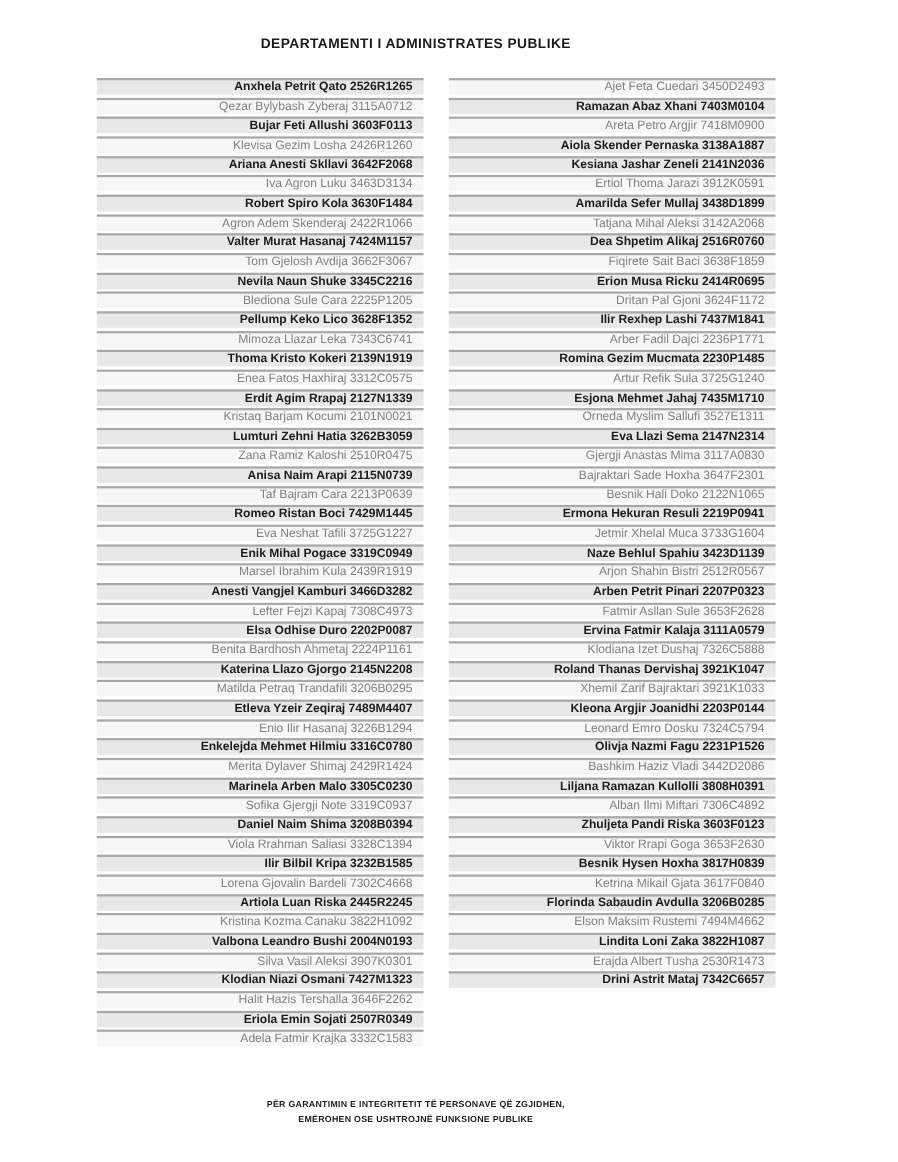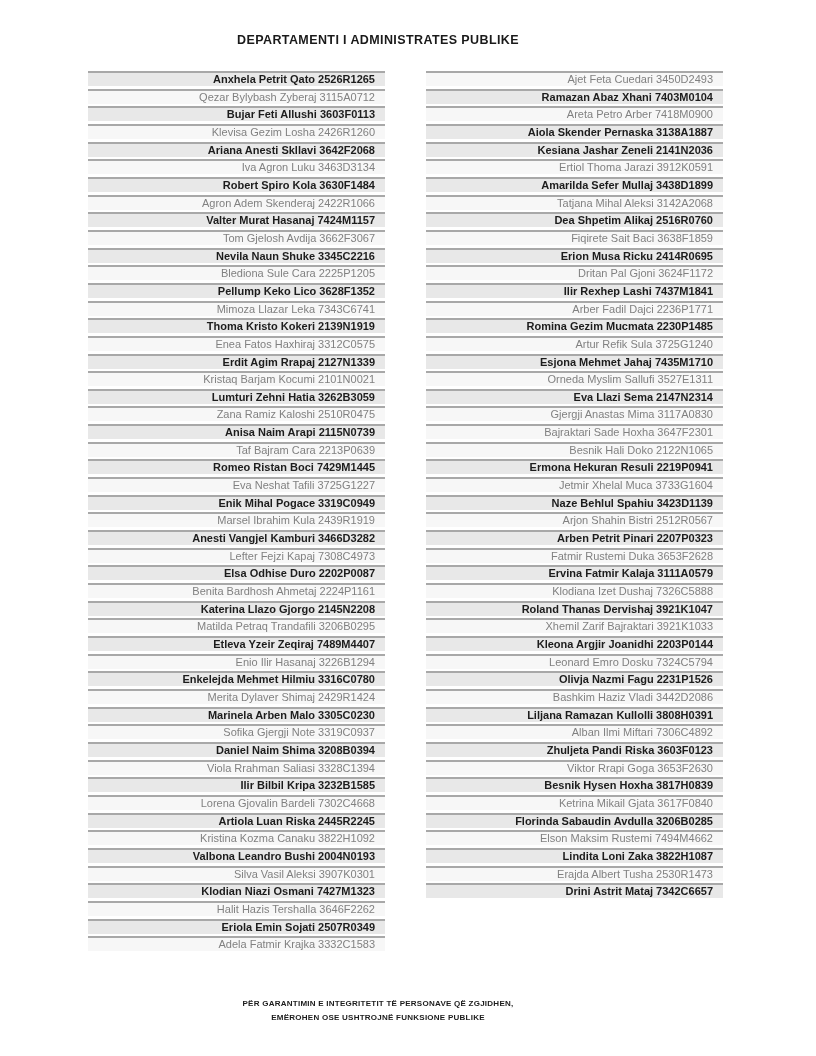--- a/index.html
+++ b/index.html
@@ -12,21 +12,21 @@
 
   .title {
     position: absolute; top: 33px; left: 0; width: 100%;
     text-align: center;
     font-size: 12.5px; font-weight: 600; letter-spacing: 0.4px;
     color: var(--title_text, #1a1a1a);
   }
 
   .columns {
     position: absolute; top: 71px; left: 88px;
-    display: flex; gap: 41px;
+    display: flex; gap: 23px;
   }
   .col { width: 297px; }
 
   .row {
     box-sizing: border-box;
     height: 15px;
     margin-bottom: 2.66px;
     border-top: 2px solid var(--row_border, #a8a8a8);
     text-align: right;
     padding-right: 10px;
@@ -109,21 +109,21 @@
         <div class="row row-strong">Valbona Leandro Bushi 2004N0193</div>
         <div class="row row-light">Silva Vasil Aleksi 3907K0301</div>
         <div class="row row-strong">Klodian Niazi Osmani 7427M1323</div>
         <div class="row row-light">Halit Hazis Tershalla 3646F2262</div>
         <div class="row row-strong">Eriola Emin Sojati 2507R0349</div>
         <div class="row row-light">Adela Fatmir Krajka 3332C1583</div>
       </div>
     <div class="col">
         <div class="row row-light">Ajet Feta Cuedari 3450D2493</div>
         <div class="row row-strong">Ramazan Abaz Xhani 7403M0104</div>
-        <div class="row row-light">Areta Petro Arber 7418M0900</div>
+        <div class="row row-light">Areta Petro Argjir 7418M0900</div>
         <div class="row row-strong">Aiola Skender Pernaska 3138A1887</div>
         <div class="row row-strong">Kesiana Jashar Zeneli 2141N2036</div>
         <div class="row row-light">Ertiol Thoma Jarazi 3912K0591</div>
         <div class="row row-strong">Amarilda Sefer Mullaj 3438D1899</div>
         <div class="row row-light">Tatjana Mihal Aleksi 3142A2068</div>
         <div class="row row-strong">Dea Shpetim Alikaj 2516R0760</div>
         <div class="row row-light">Fiqirete Sait Baci 3638F1859</div>
         <div class="row row-strong">Erion Musa Ricku 2414R0695</div>
         <div class="row row-light">Dritan Pal Gjoni 3624F1172</div>
         <div class="row row-strong">Ilir Rexhep Lashi 7437M1841</div>
@@ -134,21 +134,21 @@
         <div class="row row-light">Orneda Myslim Sallufi 3527E1311</div>
         <div class="row row-strong">Eva Llazi Sema 2147N2314</div>
         <div class="row row-light">Gjergji Anastas Mima 3117A0830</div>
         <div class="row row-light">Bajraktari Sade Hoxha 3647F2301</div>
         <div class="row row-light">Besnik Hali Doko 2122N1065</div>
         <div class="row row-strong">Ermona Hekuran Resuli 2219P0941</div>
         <div class="row row-light">Jetmir Xhelal Muca 3733G1604</div>
         <div class="row row-strong">Naze Behlul Spahiu 3423D1139</div>
         <div class="row row-light">Arjon Shahin Bistri 2512R0567</div>
         <div class="row row-strong">Arben Petrit Pinari 2207P0323</div>
-        <div class="row row-light">Fatmir Rustemi Duka 3653F2628</div>
+        <div class="row row-light">Fatmir Asllan Sule 3653F2628</div>
         <div class="row row-strong">Ervina Fatmir Kalaja 3111A0579</div>
         <div class="row row-light">Klodiana Izet Dushaj 7326C5888</div>
         <div class="row row-strong">Roland Thanas Dervishaj 3921K1047</div>
         <div class="row row-light">Xhemil Zarif Bajraktari 3921K1033</div>
         <div class="row row-strong">Kleona Argjir Joanidhi 2203P0144</div>
         <div class="row row-light">Leonard Emro Dosku 7324C5794</div>
         <div class="row row-strong">Olivja Nazmi Fagu 2231P1526</div>
         <div class="row row-light">Bashkim Haziz Vladi 3442D2086</div>
         <div class="row row-strong">Liljana Ramazan Kullolli 3808H0391</div>
         <div class="row row-light">Alban Ilmi Miftari 7306C4892</div>

